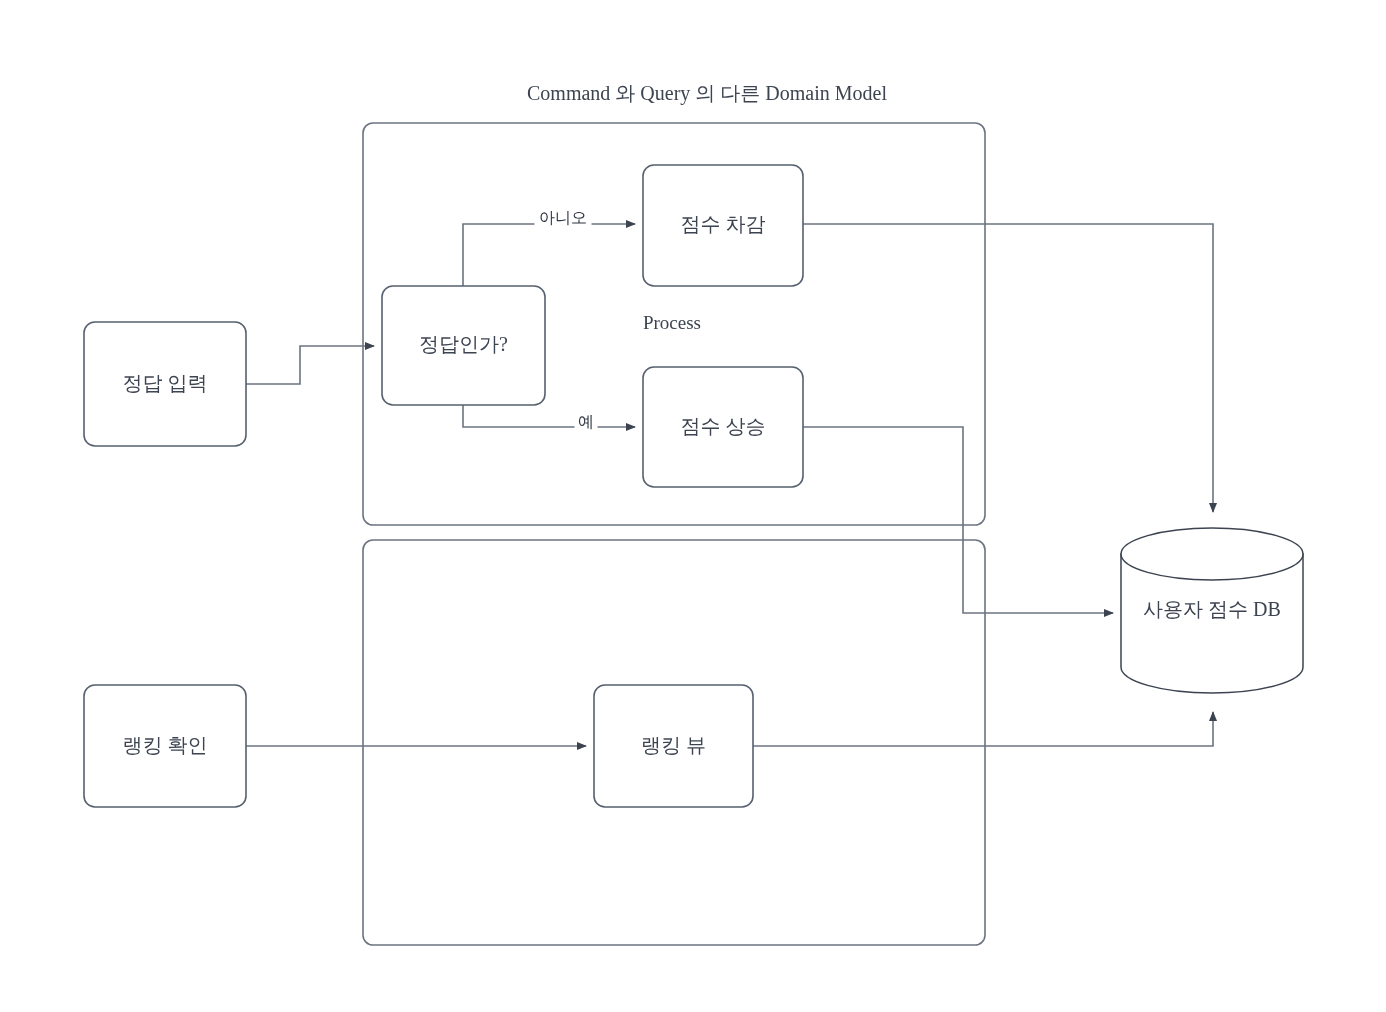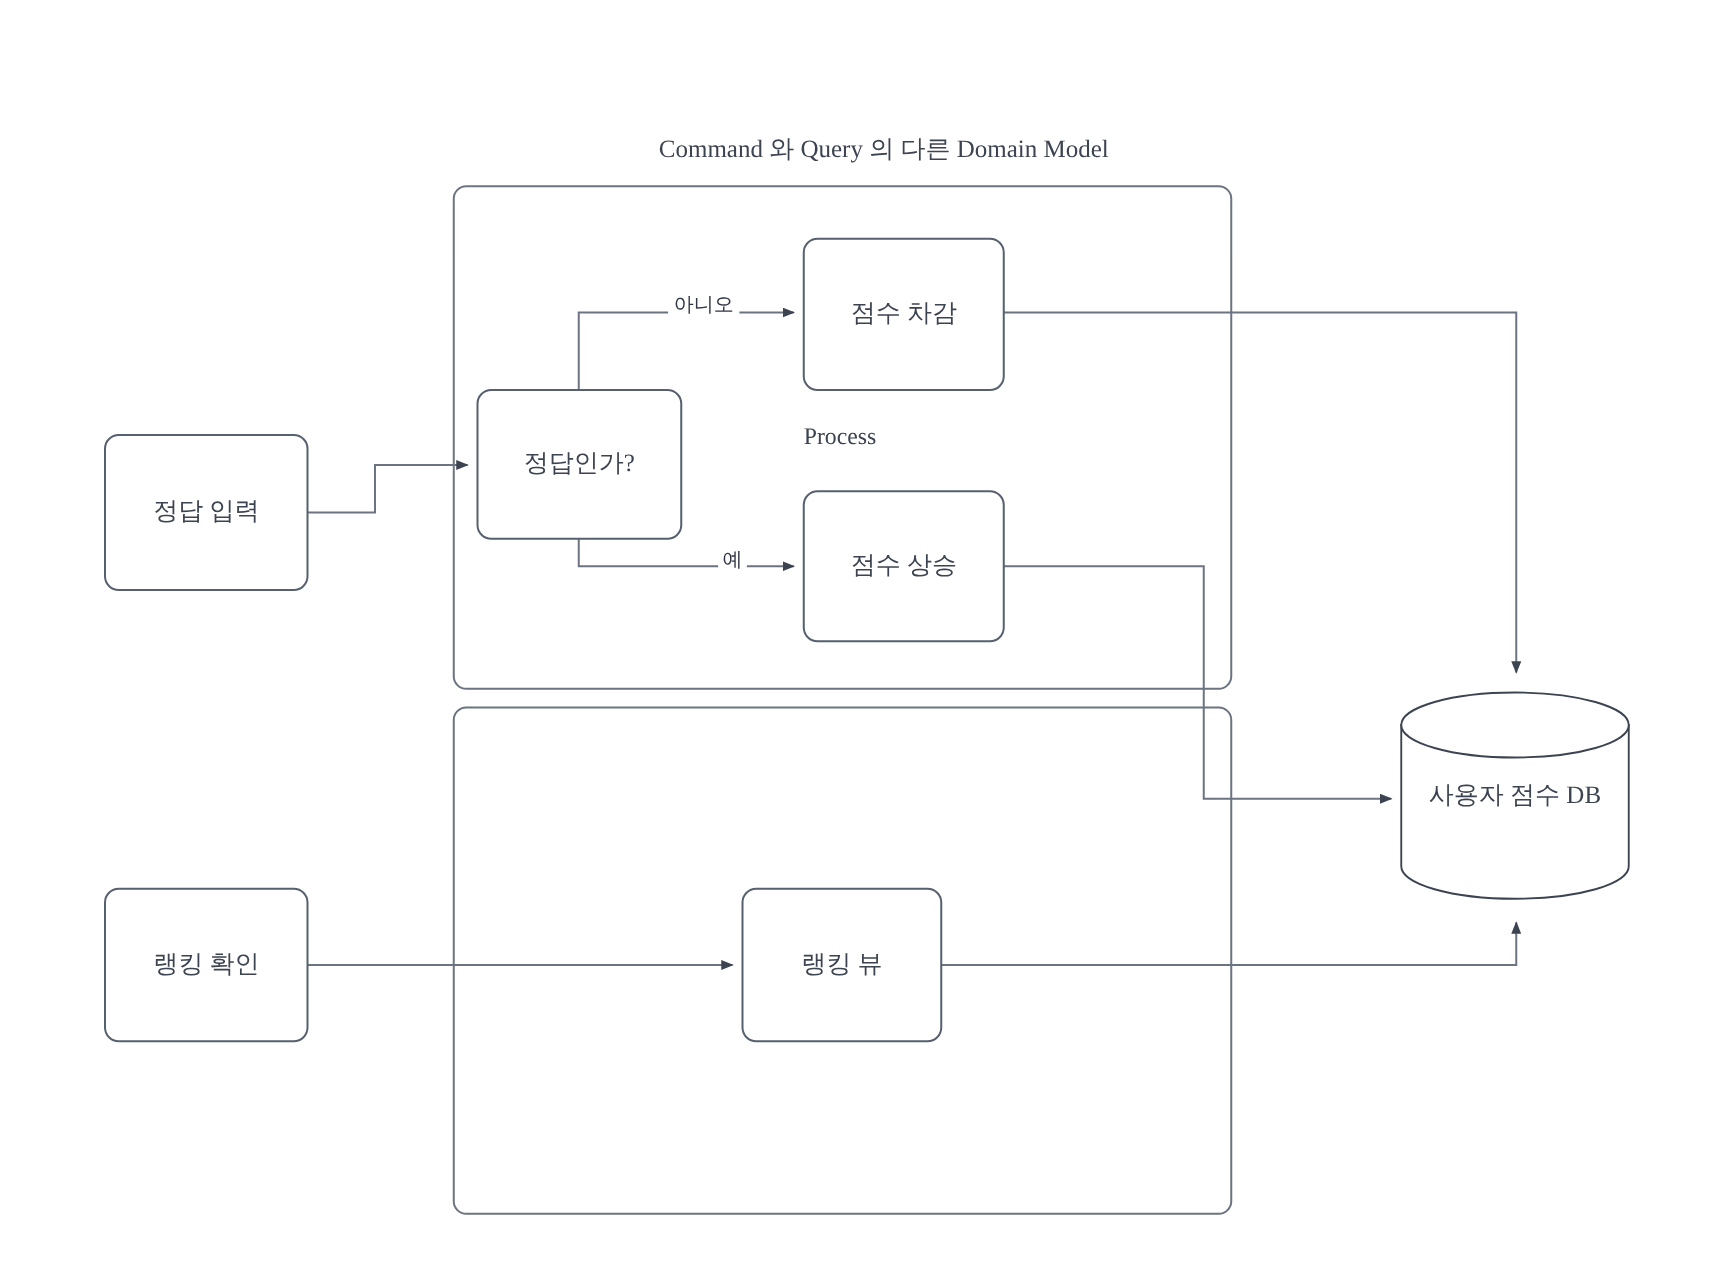--- a/index.html
+++ b/index.html
@@ -14,21 +14,20 @@
     position: relative;
     overflow: hidden;
     font-family: "Liberation Serif", "DejaVu Serif", serif;
     color: #3d4451;
   }
   #diagram-root {
     position: absolute;
     left: 0; top: 0;
     width: 1386px;
     height: 868px;
-    margin-top: 26px;
   }
   svg.canvas {
     position: absolute;
     left: 0; top: 0;
     width: 1386px;
     height: 1012px;
   }
   .node-label {
     font-family: "Liberation Serif", "DejaVu Serif", serif;
     font-size: 20px;

